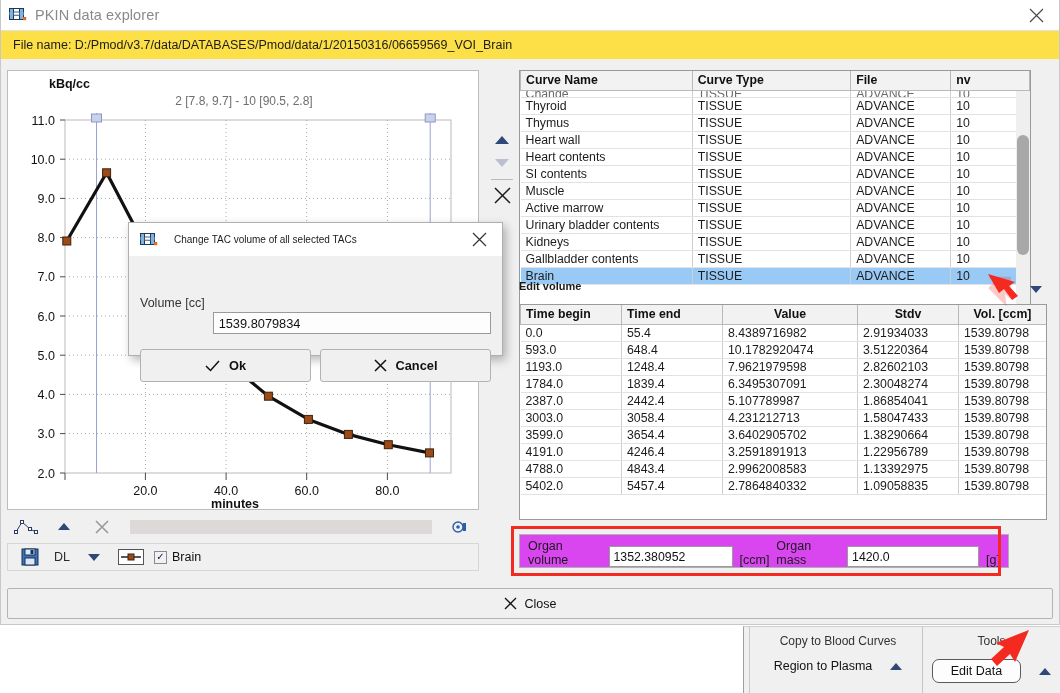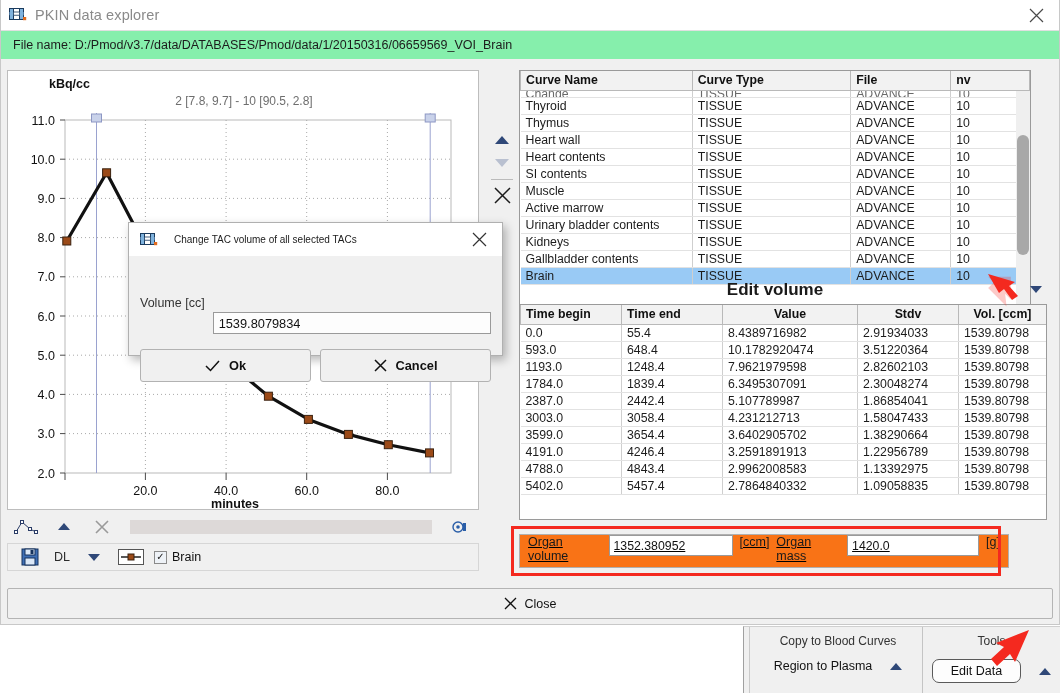--- a/index.html
+++ b/index.html
@@ -54,21 +54,21 @@
   }
   .win-close svg { display:block; }
 
   .filename-bar {
     height: 28px;
     display: flex;
     align-items: center;
     padding-left: 12px;
     font-size: 12.5px;
     color: #1c1c1c;
-    background: #86efac;
+    background: #fde047;
   }
 
   
   .body-area {
     position: absolute;
     left: 0; top: 59px;
     width: 1060px; height: 525px;
   }
 
   
@@ -199,22 +199,21 @@
     width: 12px; height: 120px;
     background: #a8a8a8;
     border-radius: 6px;
   }
   .clip-top-row td { color: #5f5f5f; }
 
   .edit-volume-label {
     position: absolute;
     left: 0; top: 210px;
     width: 512px;
-    text-align: center;
-    font-size: 17px;
+    font-size: 11px;
     font-weight: bold;
     color: #1a1a1a;
   }
   .edit-vol-caret {
     position: absolute;
     left: 506px; top: 210px;
     width: 22px; height: 18px;
     display: flex; align-items: center; justify-content: center;
     cursor: pointer;
   }
@@ -226,25 +225,24 @@
     border: 1px solid #9a9a9a;
     background: #fff;
     overflow: hidden;
   }
 
   .organ-row {
     position: absolute;
     left: 0; top: 464px;
     width: 490px; height: 34px;
     border: 1px solid #b0b0b0;
-    background: #f97316;
-    display: flex; align-items: flex-start;
+    background: #d946ef;
+    display: flex; align-items: flex-end;
     padding: 0 8px;
     gap: 7px;
-    text-decoration: underline;
   }
   .organ-row .lbl { font-size: 12.5px; color: #1a1a1a; }
   .organ-row input.txt {
     height: 21px;
     border: 1px solid #9a9a9a;
     background: #fff;
     font-family: "Liberation Sans", sans-serif;
     font-size: 12.3px;
     color: #111;
     padding: 0 4px;

